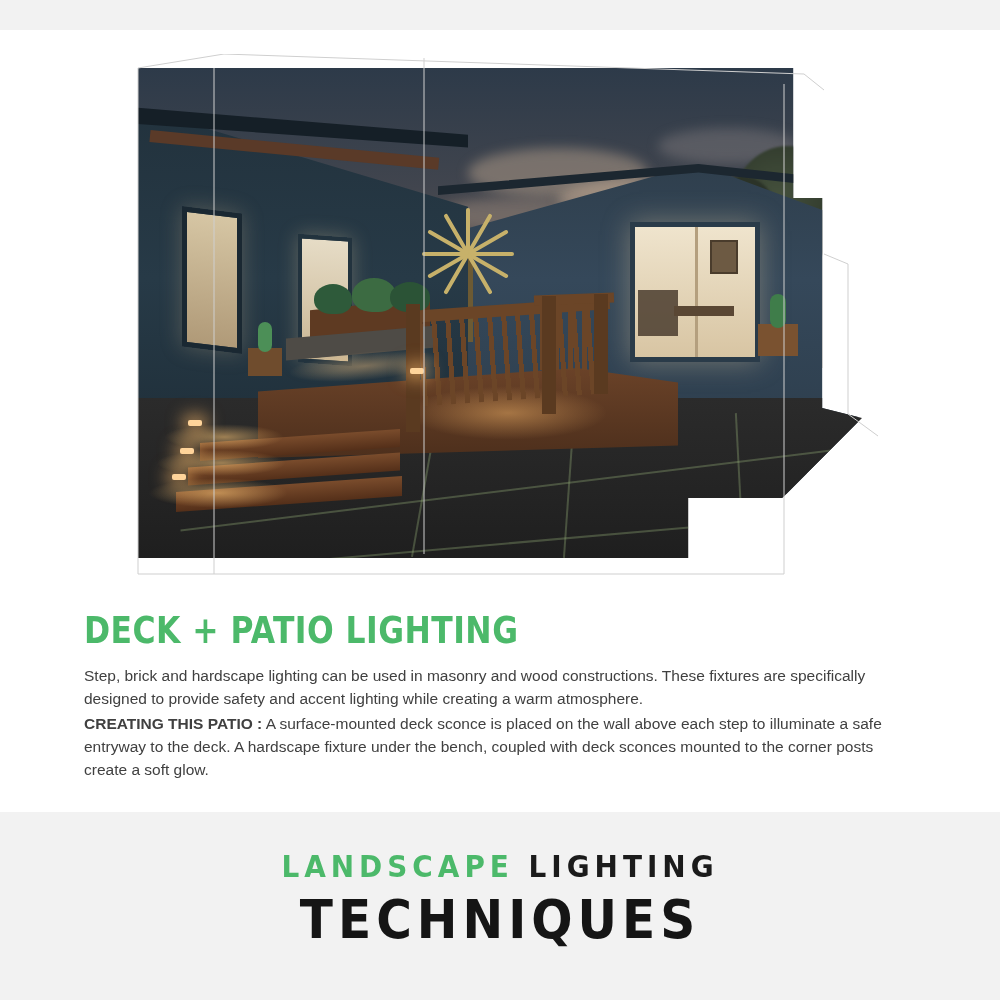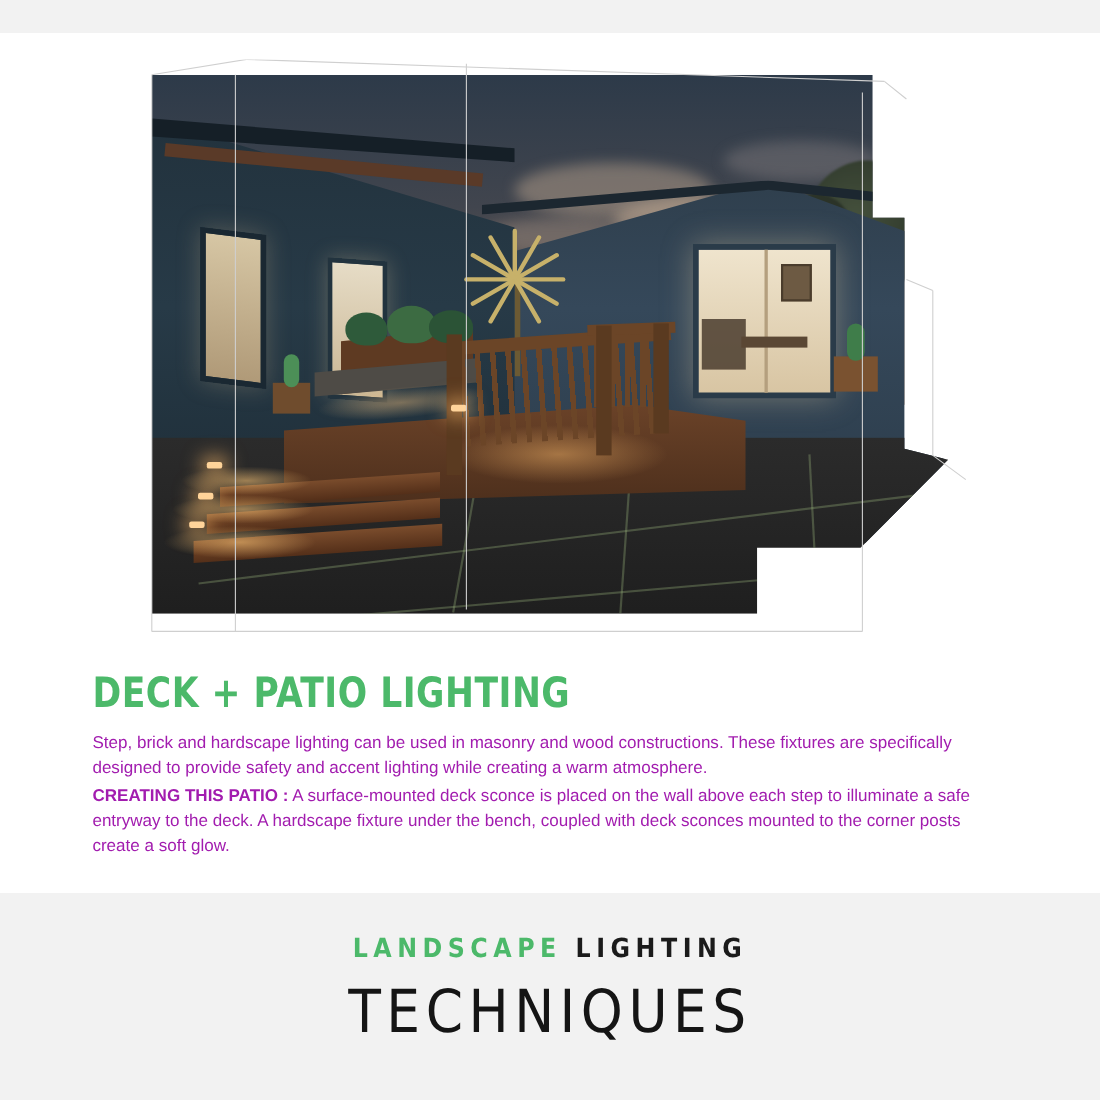--- a/index.html
+++ b/index.html
@@ -438,48 +438,48 @@
     color: #4cb96a;
     transform: scaleX(0.92);
     transform-origin: left center;
   }
   .body-text {
     position: absolute;
     left: 84px;
     width: 828px;
     font-size: 15.5px;
     line-height: 23px;
-    color: #a21caf;
+    color: #404040;
   }
   .p1 { top: 664px; }
   .p2 { top: 712px; }
   .p2 b { font-weight: bold; }
 
   .footer-line1 {
     position: absolute;
     left: 0;
     top: 848px;
     width: 1000px;
     text-align: center;
     font-family: "DejaVu Sans Condensed", "Liberation Sans Narrow", "Liberation Sans", sans-serif;
-    font-size: 24px;
+    font-size: 31px;
     font-weight: bold;
     letter-spacing: 5px;
   }
   .footer-line1 .green { color: #4cb96a; }
   .footer-line1 .dark { color: #1b1b1b; }
   .footer-line2 {
     position: absolute;
     left: 0;
     top: 888px;
     width: 1000px;
     text-align: center;
     font-family: "DejaVu Sans Condensed", "Liberation Sans Narrow", "Liberation Sans", sans-serif;
     font-size: 54px;
-    font-weight: normal;
+    font-weight: bold;
     letter-spacing: 5px;
     color: #151515;
   }
 </style>
 </head>
 <body>
 
 <div class="page">
 
   <div class="white-panel"></div>

